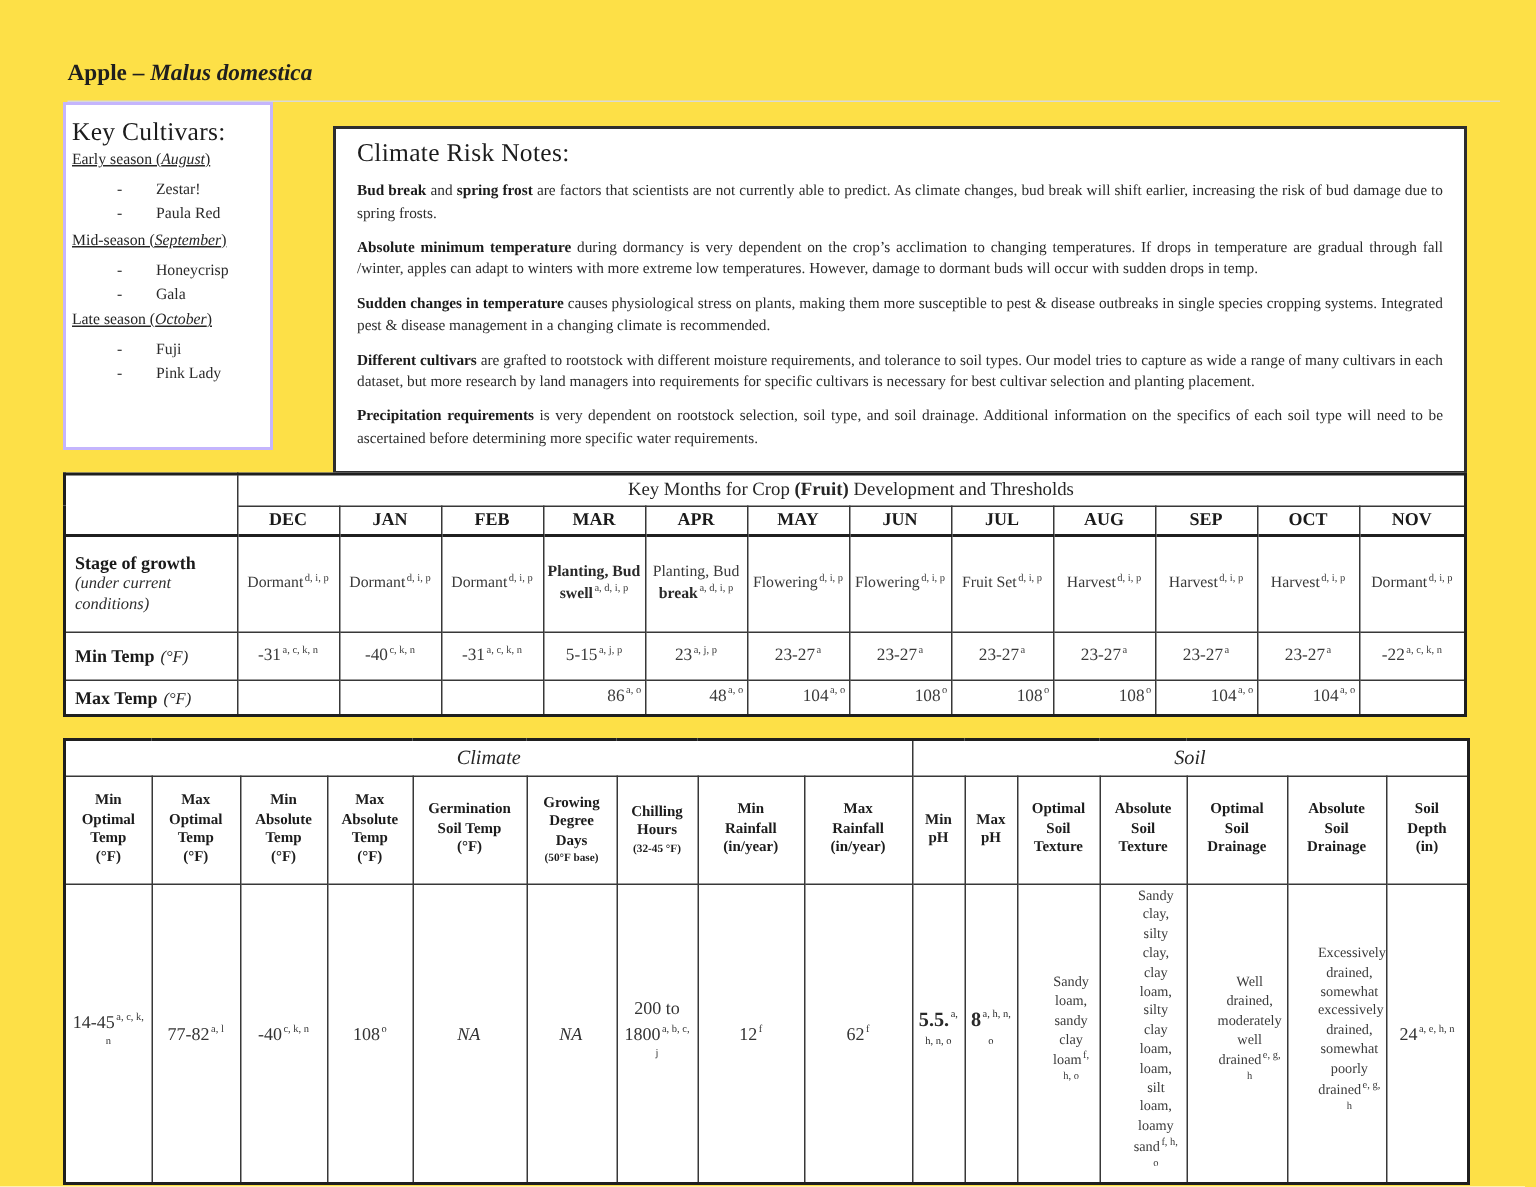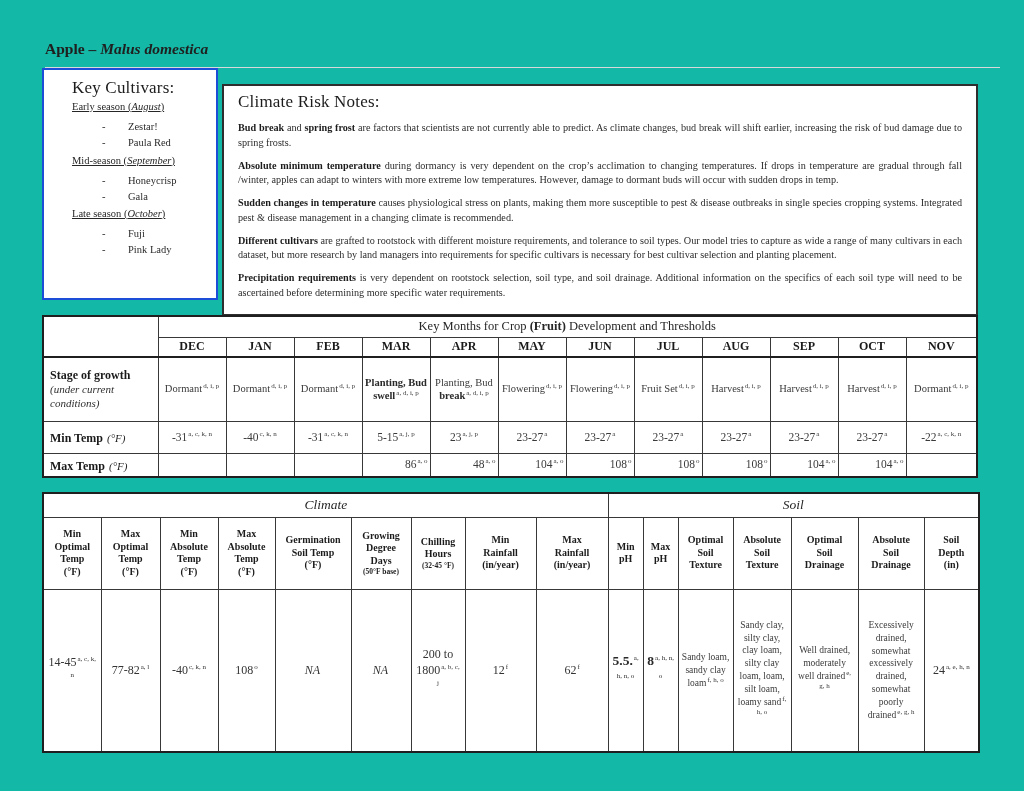--- a/index.html
+++ b/index.html
@@ -1,30 +1,30 @@
 <!DOCTYPE html>
 <html><head>
 <meta charset="utf-8">
 <style>
   * { margin:0; padding:0; box-sizing:border-box; }
   html,body { background:#ffffff; }
   .page {
-    position:relative; width:1024px; height:791px; background:#14b8a6;
+    position:relative; width:1024px; height:791px; background:#fde047;
     font-family:"Liberation Serif","DejaVu Serif",serif; color:#1f1f1f; overflow:hidden;
   }
   
   .title { position:absolute; left:45px; top:40px; font-size:15.5px; }
   .title .t-b { font-weight:bold; }
   .title .t-i { font-style:italic; font-weight:bold; }
   .title-rule { position:absolute; left:45px; top:67px; width:955px; border-top:1px solid #d9d9d9; }
 
   
   .cult-box {
-    position:absolute; left:42px; top:68px; width:176px; height:232px;
-    border:2px solid #1d4ed8; background:#fff; padding:8px 10px 4px 28px; overflow:hidden;
+    position:absolute; left:42px; top:68px; width:140px; height:232px;
+    border:2px solid #c4b5fd; background:#fff; padding:8px 10px 4px 4px; overflow:hidden;
   }
   .box-h { font-size:17px; color:#1c1c1c; letter-spacing:.2px; }
   .group { margin-top:3px; }
   .g-h { font-size:10.5px; text-decoration:underline; color:#262626; }
   .g-h i { font-style:italic; }
   .items { margin-top:7px; }
   .item { display:flex; padding-left:30px; font-size:10.5px; color:#2b2b2b; line-height:1.55; }
   .item .dash { width:26px; flex:none; }
 
   
@@ -59,21 +59,21 @@
 
   
   .cs { position:absolute; left:42px; top:492px; width:938px; border:2px solid #1f1f1f; }
   .cs td.sec { height:24px; text-align:center; font-style:italic; font-size:13.5px; color:#262626; }
   .cs td.hd { height:72px; text-align:center; font-weight:bold; font-size:10px; line-height:1.25; color:#1c1c1c; white-space:pre-line; padding:2px 1px; }
   .cs td.hd .hs { display:block; font-size:7.5px; font-weight:bold; white-space:nowrap; }
   .cs td.v { height:163px; text-align:center; font-size:12px; color:#333; padding:2px 3px; line-height:1.35; }
   .cs td.v.na { font-style:italic; }
   .cs td.v.ph { font-size:13.5px; font-weight:bold; color:#2a2a2a; }
   .cs td.v.ph sup { font-weight:normal; }
-  .cs td.v.tx { font-size:9.5px; color:#3a3a3a; line-height:1.35; }
+  .cs td.v.tx { font-size:9.5px; color:#3a3a3a; line-height:1.35;padding-left:20px; }
 </style>
 </head>
 <body>
 
 <div class="page">
 
   <div class="title">
     <span class="t-b">Apple –</span>
     <span class="t-i">Malus domestica</span>
   </div>

